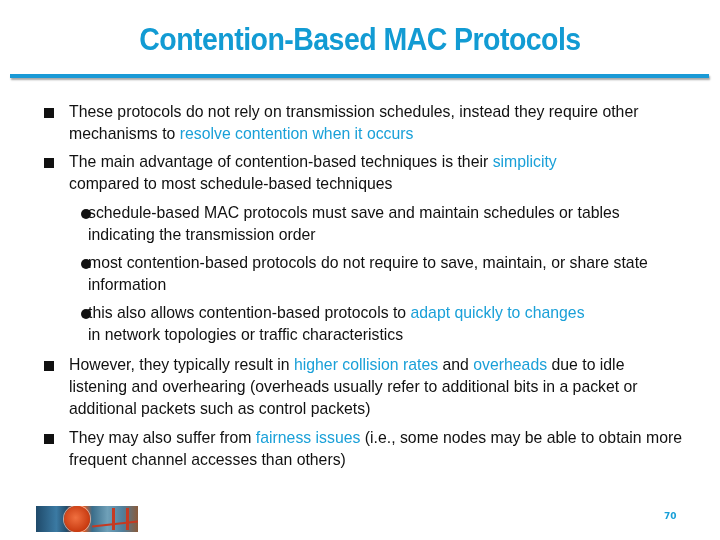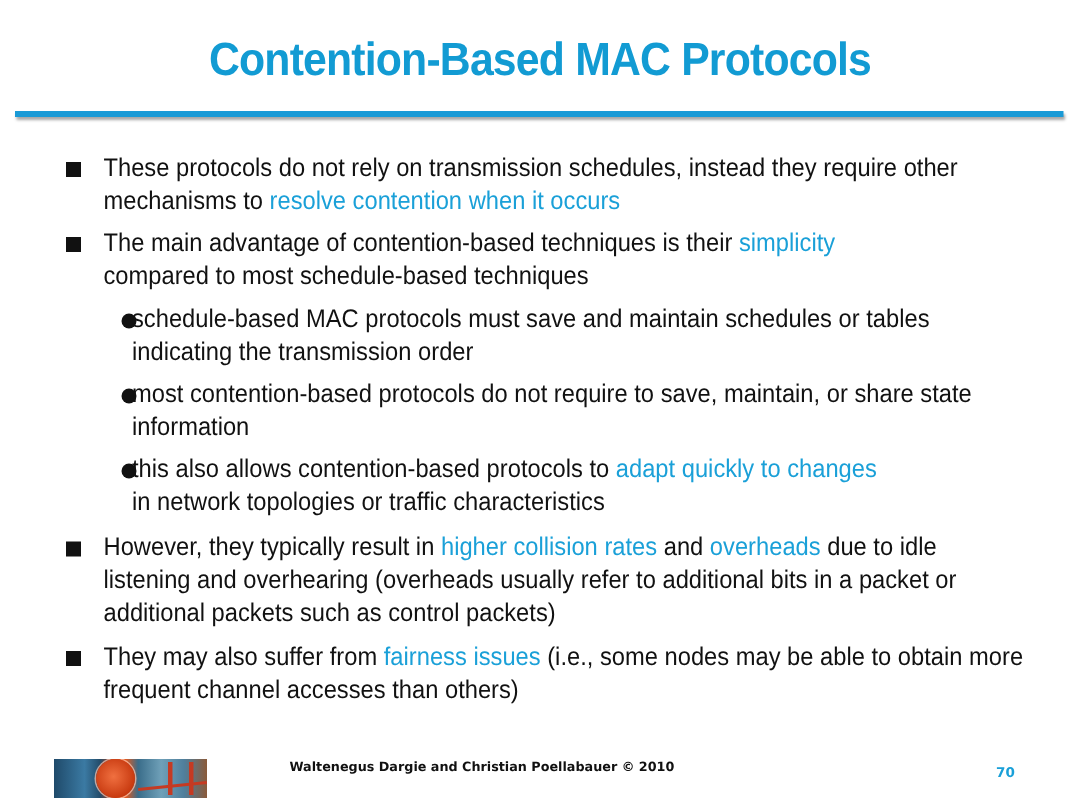--- a/index.html
+++ b/index.html
@@ -92,15 +92,14 @@
   <span class="text"><span>They may also suffer from </span><span class="hl">fairness issues</span><span> (i.e., some nodes may be able to obtain more frequent channel accesses than others)</span></span>
 </div>
 
 <div class="footer-img">
   <div class="sun"></div>
   <div class="deck"></div>
   <div class="tower1"></div>
   <div class="tower2"></div>
 </div>
 <div class="footer-text">
-  <div>Waltenegus Dargie and Christian Poellabauer © 2010</div>
 </div>
 <div class="page-num">70</div>
 
 </body></html>

